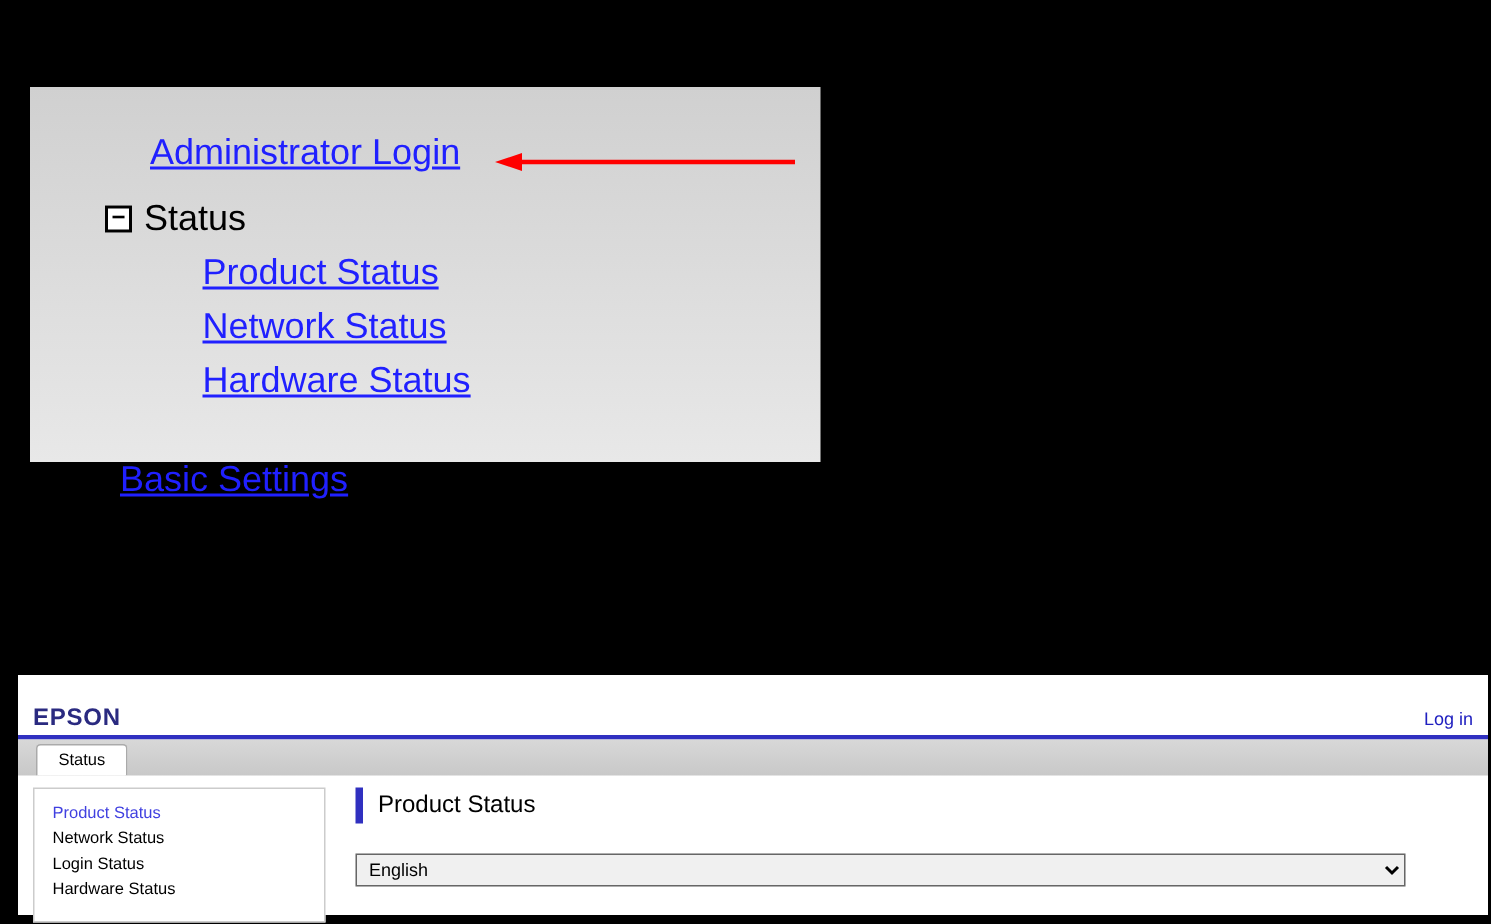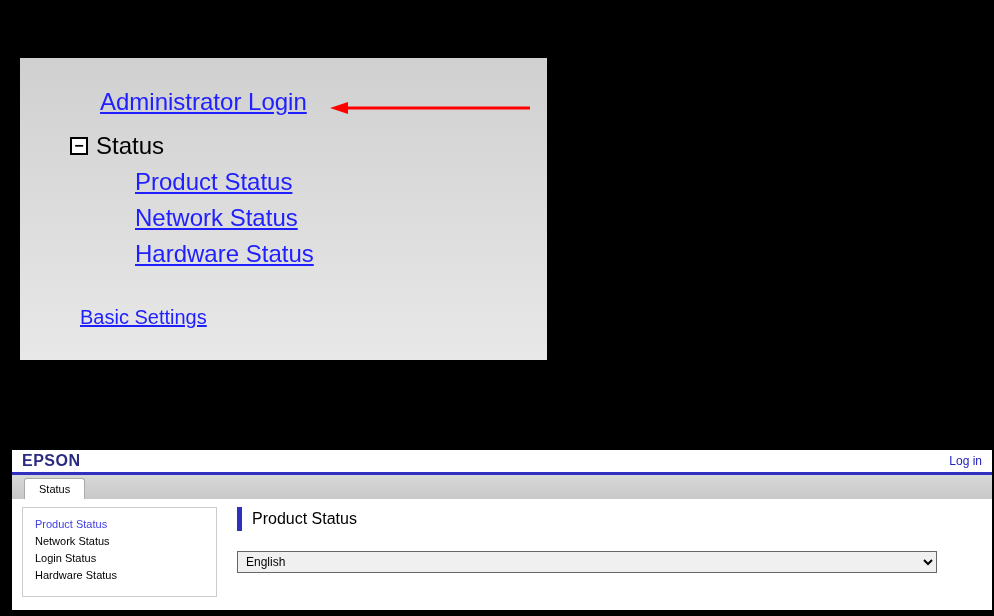--- a/index.html
+++ b/index.html
@@ -10,21 +10,21 @@
       height: 616px;
       position: relative;
     }
     
     
     .top-panel {
       position: absolute;
       left: 20px;
       top: 58px;
       width: 527px;
-      height: 302px;
+      height: 250px;
       background: linear-gradient(to bottom, #d0d0d0 0%, #e8e8e8 100%);
       padding: 30px 20px;
     }
     
     .admin-login-link {
       display: inline-block;
       color: #2020ff;
       text-decoration: underline;
       font-size: 24px;
       margin-left: 60px;
@@ -68,21 +68,21 @@
       color: #2020ff;
       text-decoration: underline;
       font-size: 24px;
       margin-bottom: 8px;
     }
     
     .basic-settings {
       display: inline-block;
       color: #2020ff;
       text-decoration: underline;
-      font-size: 20px;
+      font-size: 24px;
       margin-left: 40px;
       margin-top: 30px;
     }
     
     .red-arrow {
       position: absolute;
       left: 310px;
       top: 40px;
       pointer-events: none;
     }
@@ -94,21 +94,21 @@
       top: 450px;
       width: 980px;
       height: 160px;
       background: #fff;
     }
     
     .epson-header {
       display: flex;
       justify-content: space-between;
       align-items: center;
-      padding: 2px 10px 2px 10px;
+      padding: 20px 10px 2px 10px;
       border-bottom: 3px solid #3030c0;
     }
     
     .epson-logo {
       font-weight: bold;
       font-size: 16px;
       color: #2a2a80;
       font-family: Arial, sans-serif;
       letter-spacing: 0.5px;
     }

